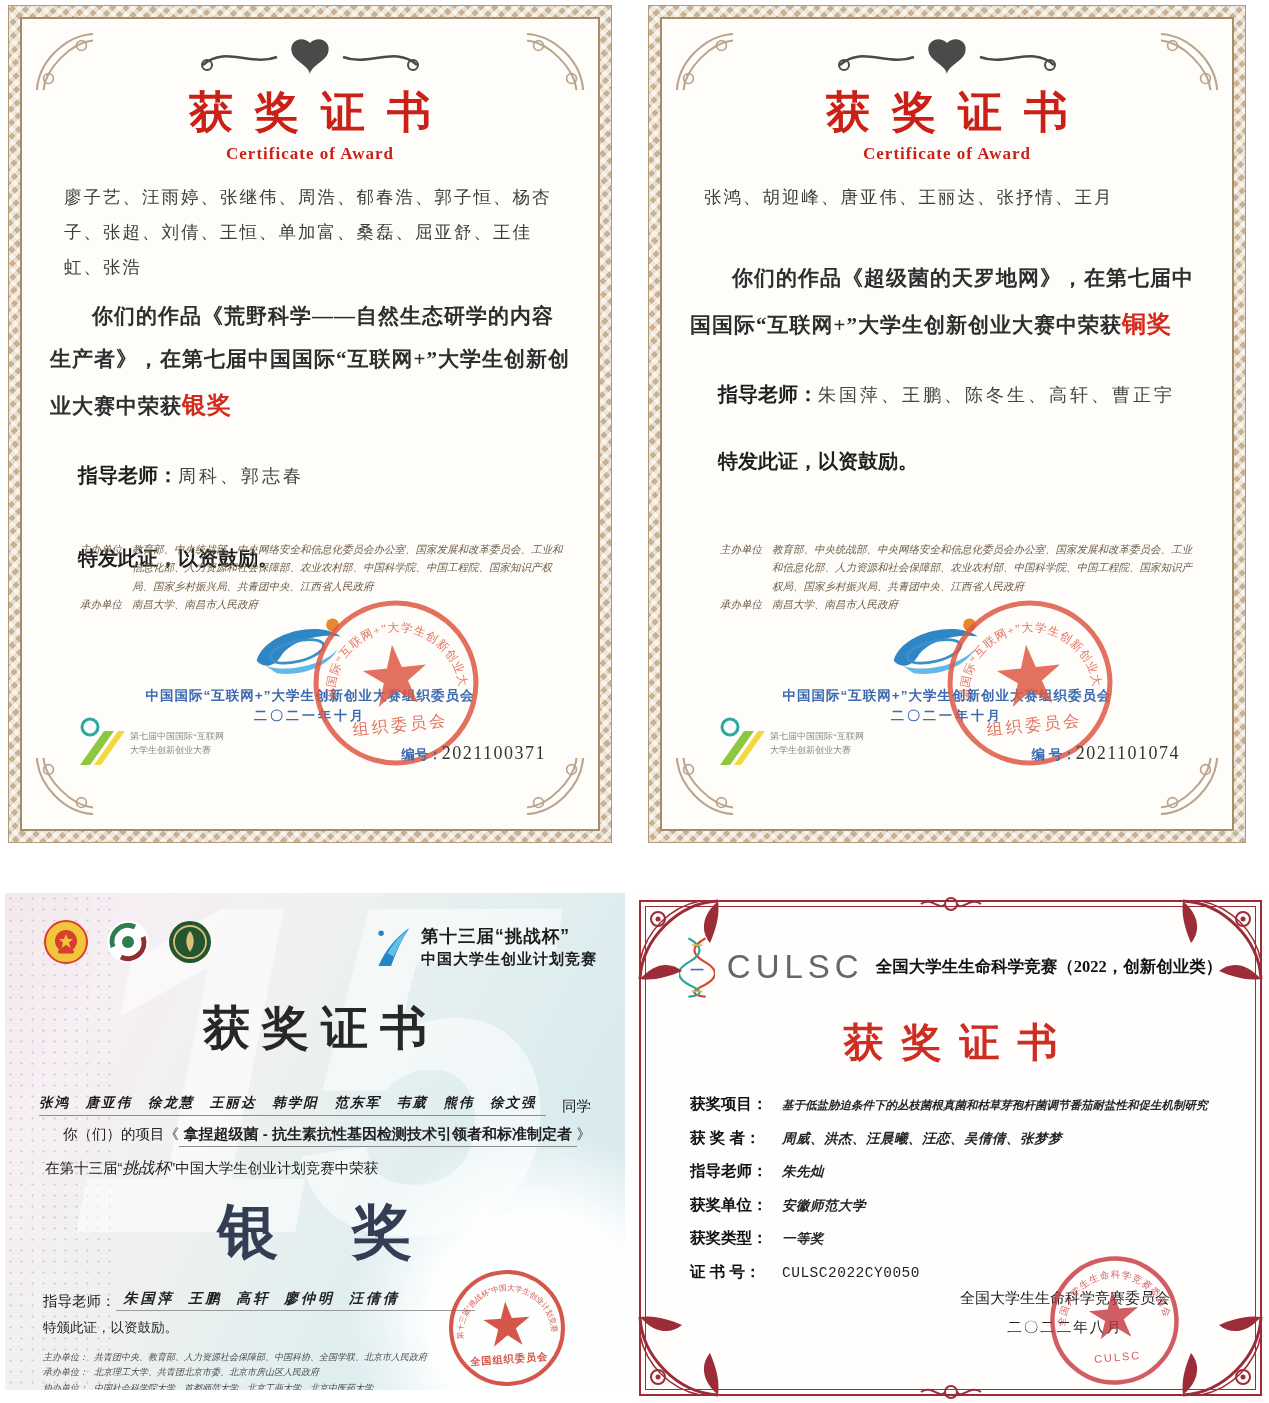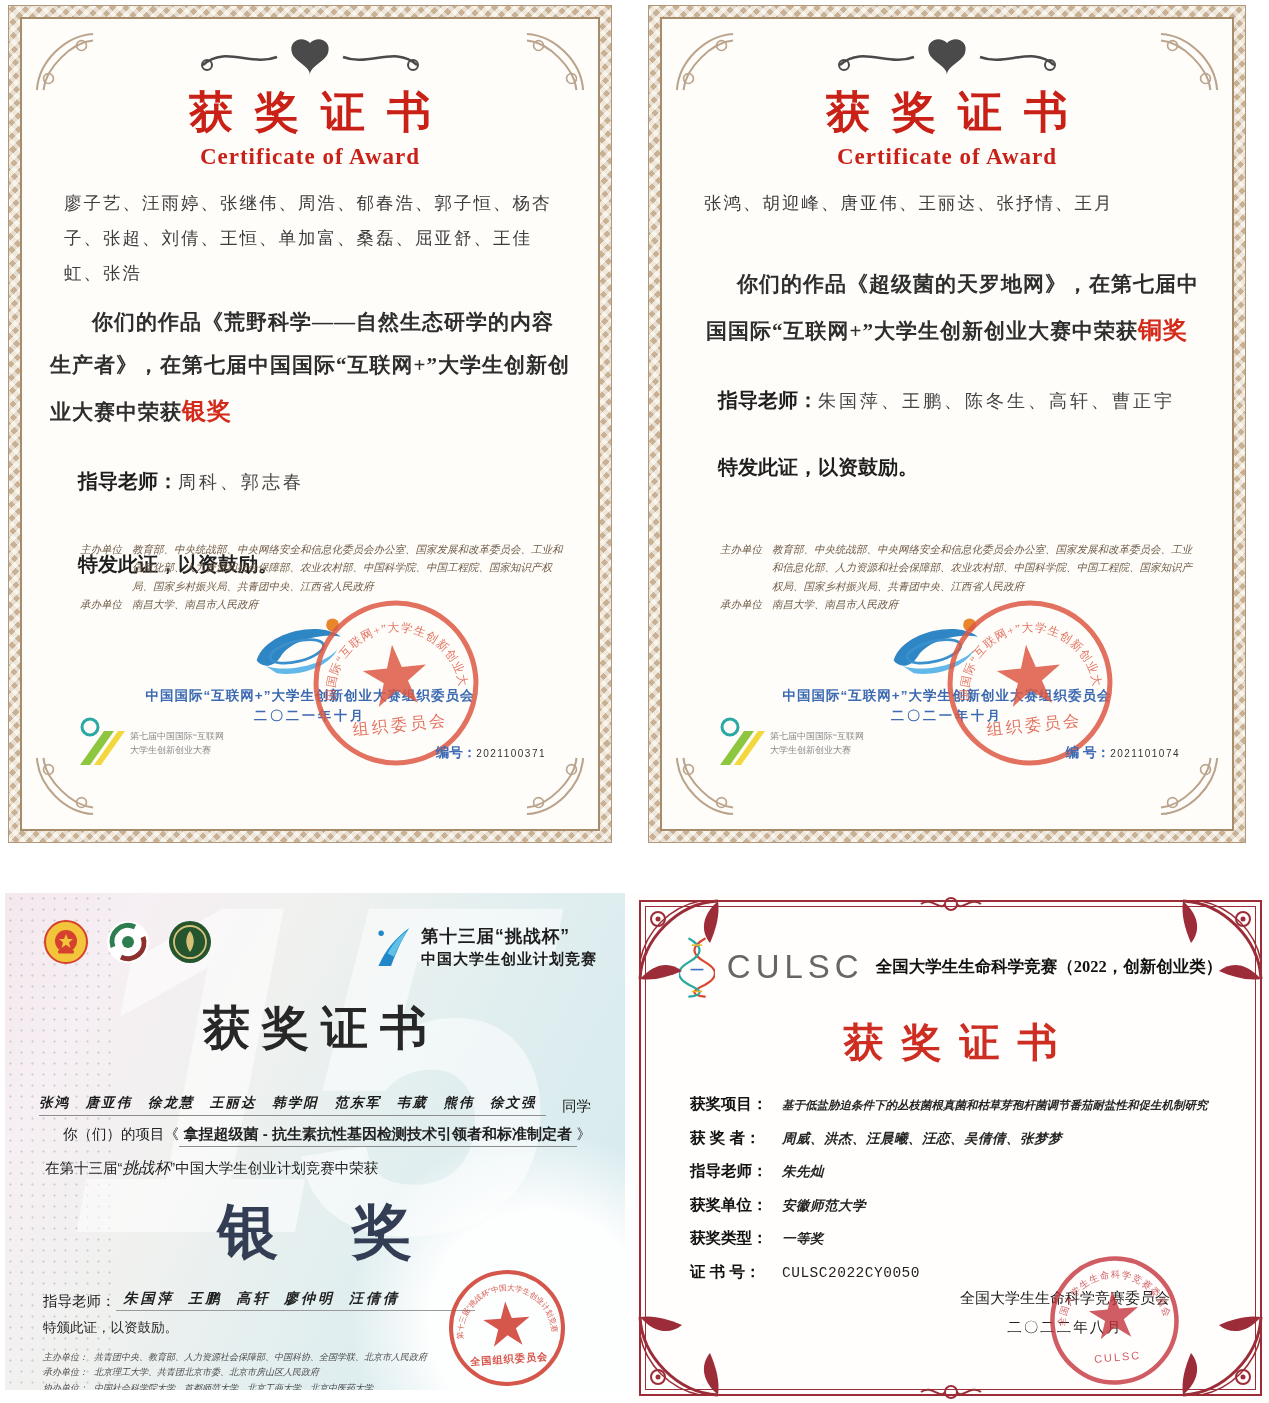--- a/index.html
+++ b/index.html
@@ -16,50 +16,50 @@
   .gold-inner{position:relative;width:100%;height:100%;box-sizing:border-box;
     background:#fffdf9;border:2px solid #a68c6b;overflow:hidden;}
   .corner{position:absolute;width:66px;height:66px;opacity:.8;}
   .c-tl{left:10px;top:10px;}
   .c-tr{right:10px;top:10px;transform:scaleX(-1);}
   .c-bl{left:10px;bottom:10px;transform:scaleY(-1);}
   .c-br{right:10px;bottom:10px;transform:scale(-1,-1);}
   .g-orn{display:block;margin:16px auto 0;width:250px;height:44px;}
   .g-title{text-align:center;color:#c92118;font-size:44px;font-weight:bold;
     letter-spacing:22px;text-indent:22px;margin:4px 0 0;}
-  .g-sub{text-align:center;color:#c92118;font-size:23px;font-weight:600;
+  .g-sub{text-align:center;color:#c92118;font-size:17px;font-weight:600;
     letter-spacing:1px;margin:2px 0 16px;}
   .g-names{margin:0 42px;font-size:17.5px;color:#3d3d3d;line-height:2.0;letter-spacing:2px;}
   .g-body{margin:10px 28px 0;font-size:21px;font-weight:bold;color:#2e2e2e;
     line-height:2.05;text-indent:2em;letter-spacing:1px;}
   .g-award{color:#d42a1b;font-size:24px;}
   .g-advisor{margin:32px 0 0 56px;font-size:20px;}
   .g-advisor .lbl{font-weight:bold;color:#1e1e1e;}
   .g-advisor .val{font-size:18px;color:#454545;letter-spacing:3px;}
   .g-issue{font-size:20px;font-weight:bold;color:#1e1e1e;margin-left:56px;}
   #cert-tl .g-issue{margin-top:56px;}
   #cert-tr .g-names{margin-top:8px;}
-  #cert-tr .g-body{margin-top:42px;text-align:center;}
+  #cert-tr .g-body{margin-top:42px;}
   #cert-tr .g-issue{margin-top:40px;}
   .g-footer{position:absolute;left:0;right:0;bottom:0;height:288px;}
   .g-orgs{margin:0 34px 0 58px;font-size:10.5px;color:#6e5b47;line-height:1.75;}
   .org-row{display:flex;font-style:italic;}
   .org-lbl{flex:none;margin-right:10px;}
   .org-val{flex:1;}
   .g-swoosh{position:absolute;left:50%;top:72px;transform:translateX(-60%);width:122px;height:64px;}
   .g-committee{position:absolute;left:0;right:0;top:146px;text-align:center;color:#3b6ab2;
     font-family:"Liberation Sans",sans-serif;font-weight:bold;font-size:13.5px;letter-spacing:1px;}
   .g-cdate{position:absolute;left:0;right:0;top:166px;text-align:center;color:#3b6ab2;
     font-family:"Liberation Sans",sans-serif;font-weight:bold;font-size:13px;letter-spacing:3px;}
   .g-logo7{position:absolute;left:52px;top:172px;width:150px;height:60px;}
   .g-seal{position:absolute;right:116px;top:56px;width:172px;height:172px;opacity:.85;
     transform:rotate(-6deg);}
   .g-serial{position:absolute;right:52px;top:202px;font-family:"Liberation Sans",sans-serif;}
   .g-serial .s-lbl{color:#3b6ab2;font-weight:bold;font-size:13.5px;}
-  .g-serial .s-num{color:#333;font-size:10px;letter-spacing:1.5px;}
+  .g-serial .s-num{color:#333;font-size:18px;letter-spacing:1.5px;font-family:Liberation Serif, serif;}
 
   
   #cert-bl{background:
       radial-gradient(circle at 86% 86%, rgba(255,255,255,.95) 0 110px, rgba(255,255,255,0) 190px),
       linear-gradient(118deg,#f4e8ed 0%,#f6eff3 16%,#f0f1ef 36%,#e4efef 56%,#dbecef 76%,#d6eaee 100%);
     overflow:hidden;font-family:"Liberation Sans",sans-serif;}
   .bl-dots{position:absolute;left:0;top:0;width:112px;height:100%;opacity:.45;
     background-image:radial-gradient(rgba(110,120,128,.5) 1.2px, transparent 1.4px);
     background-size:11px 11px;}
   .bl-watermark{position:absolute;left:64px;top:-58px;font-size:470px;font-weight:bold;

